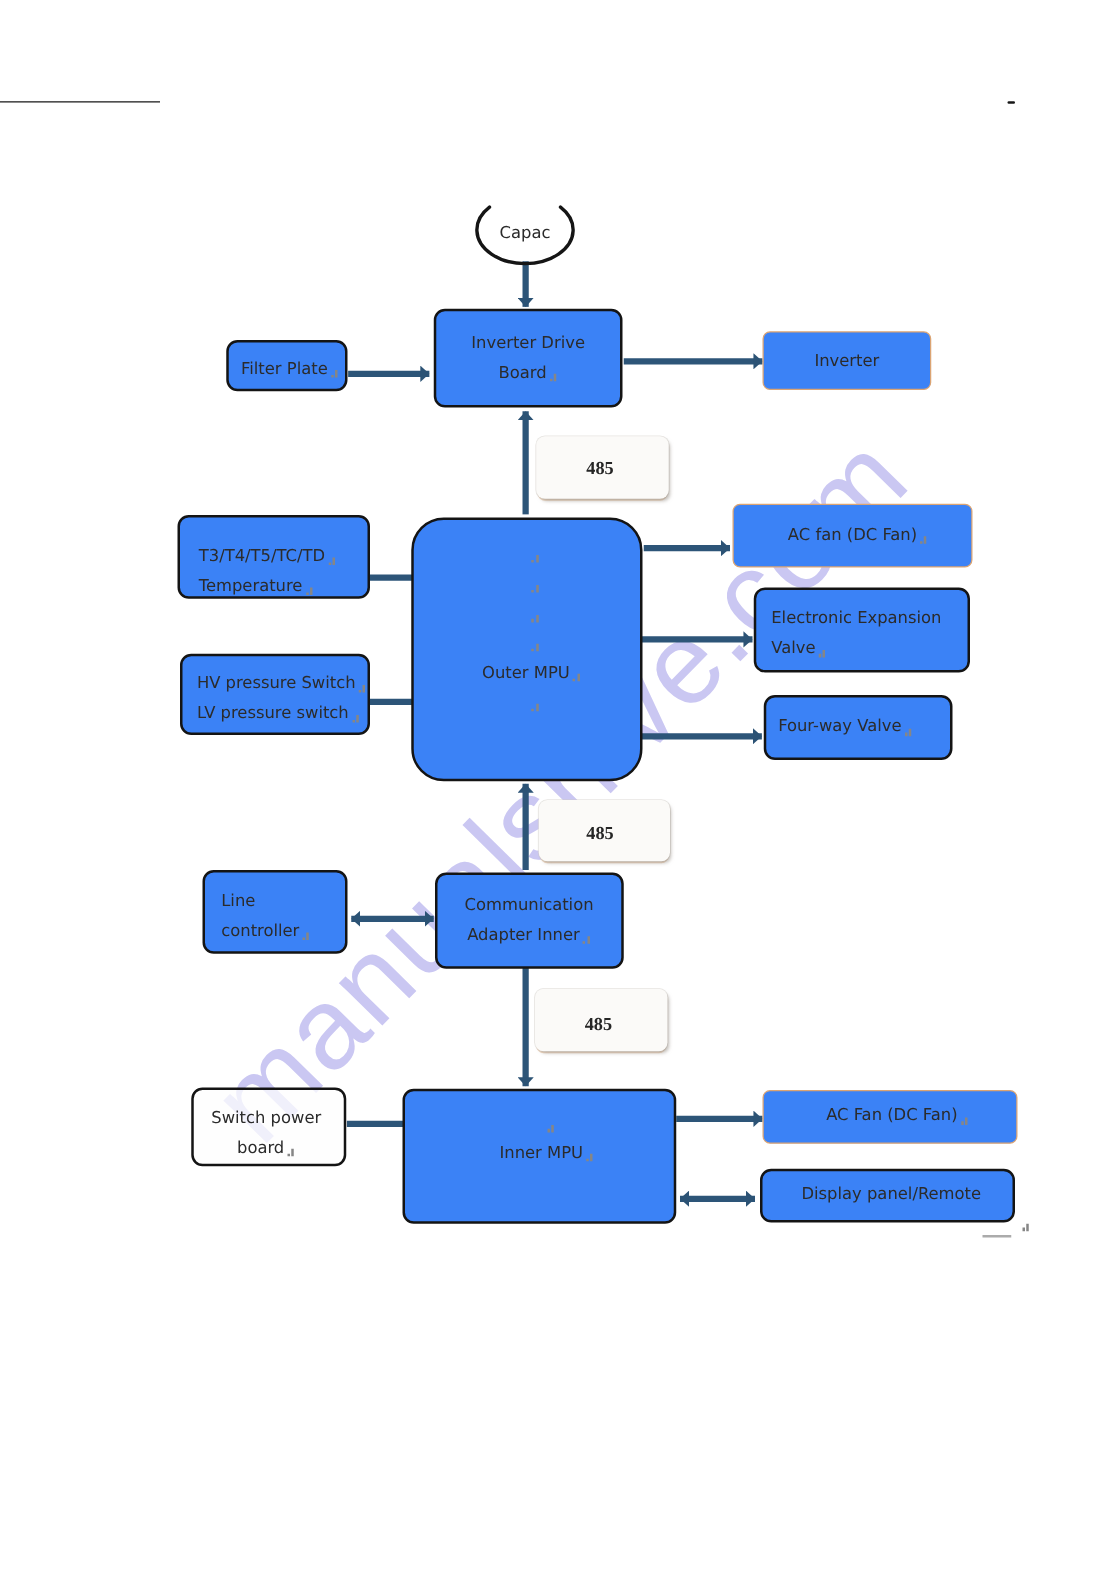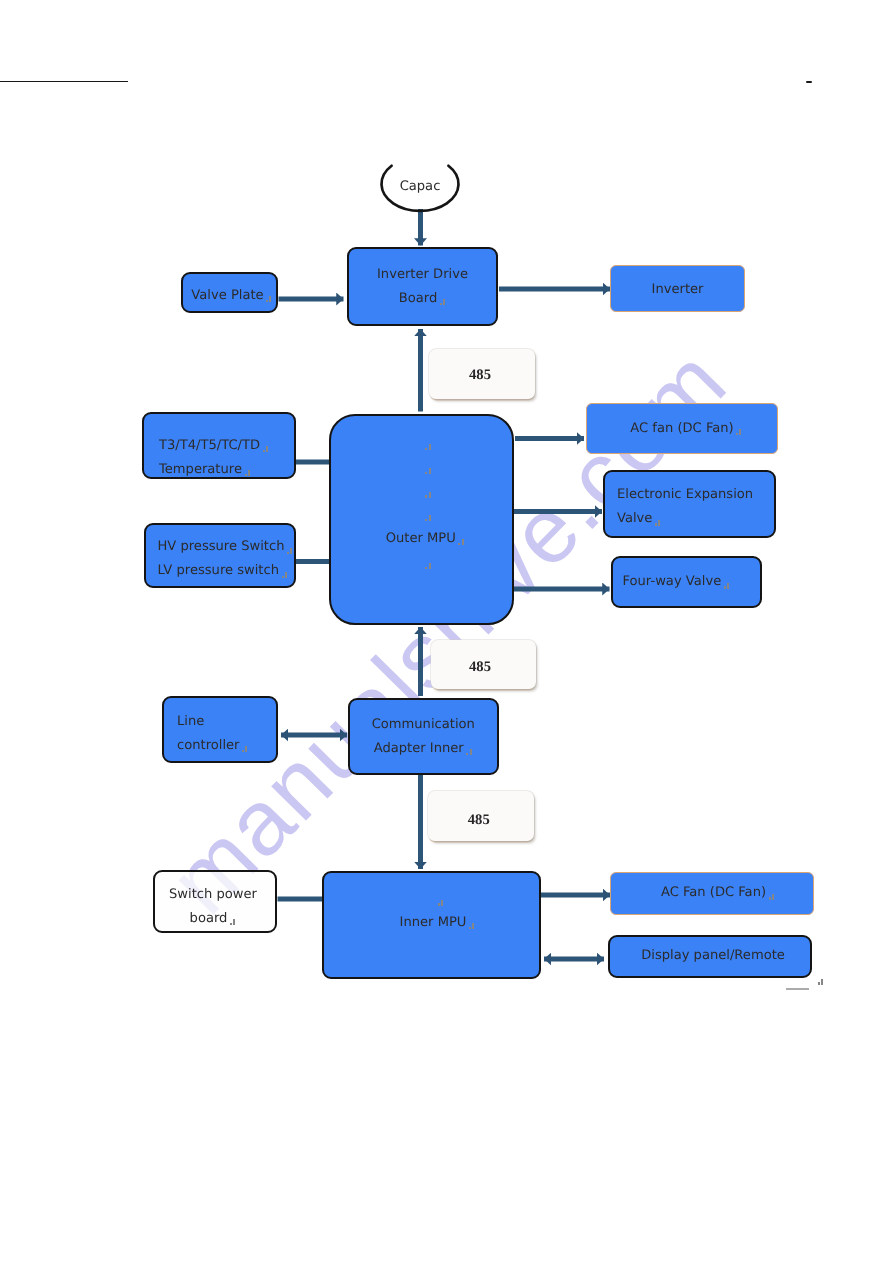--- a/index.html
+++ b/index.html
@@ -91,21 +91,21 @@
 
       <line x1="277.5" y1="899" x2="323.5" y2="899"></line>
 
       <line x1="541" y1="895" x2="610" y2="895" marker-end="url(#ah)"></line>
 
       <line x1="544" y1="959" x2="604" y2="959" marker-end="url(#ah)" marker-start="url(#ahs)"></line>
     </g>
   </svg>
 
   <div class="box black" style="--cl:6px;left:180.5px;top:272px;width:97px;height:41px;padding-top:6px;">
-    <span class="ln ctr"><span>Valve Plate</span><span class="mk">.,</span></span>
+    <span class="ln ctr"><span>Filter Plate</span><span class="mk">.,</span></span>
   </div>
 
   <div class="box black" style="left:347px;top:247px;width:151px;height:79px;">
     <span class="ln ctr">Inverter Drive</span>
     <span class="ln ctr"><span>Board</span><span class="mk">.,</span></span>
   </div>
 
   <div class="box orange" style="left:610px;top:265px;width:135px;height:47px;padding-top:3px;">
     <span class="ln ctr">Inverter</span>
   </div>

